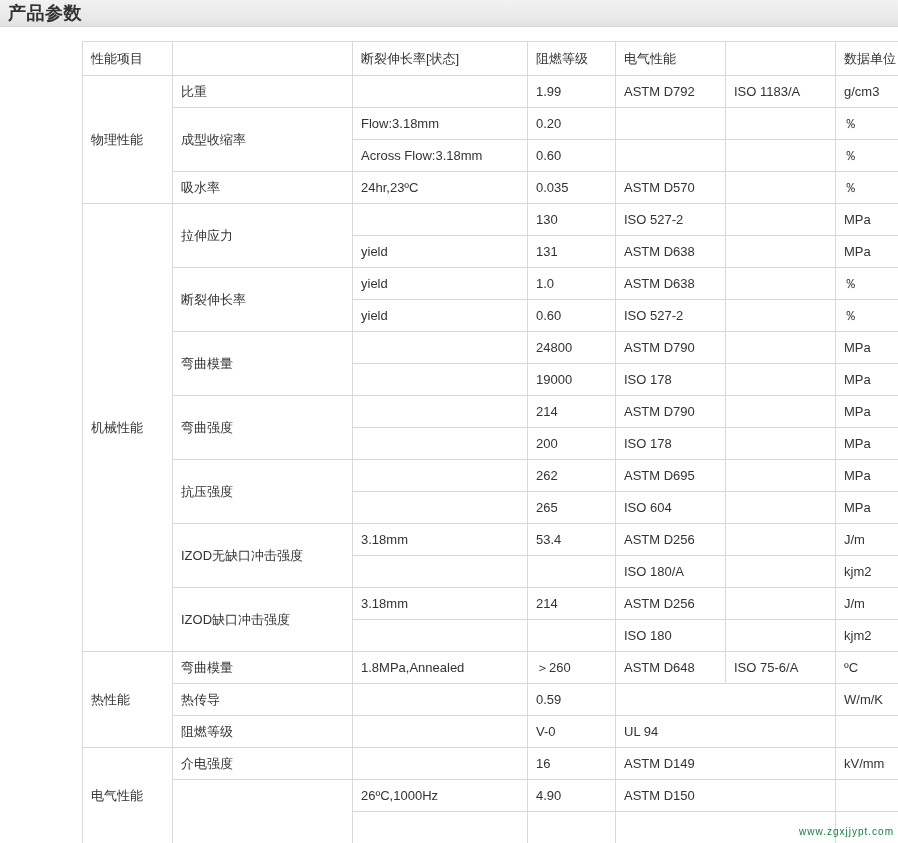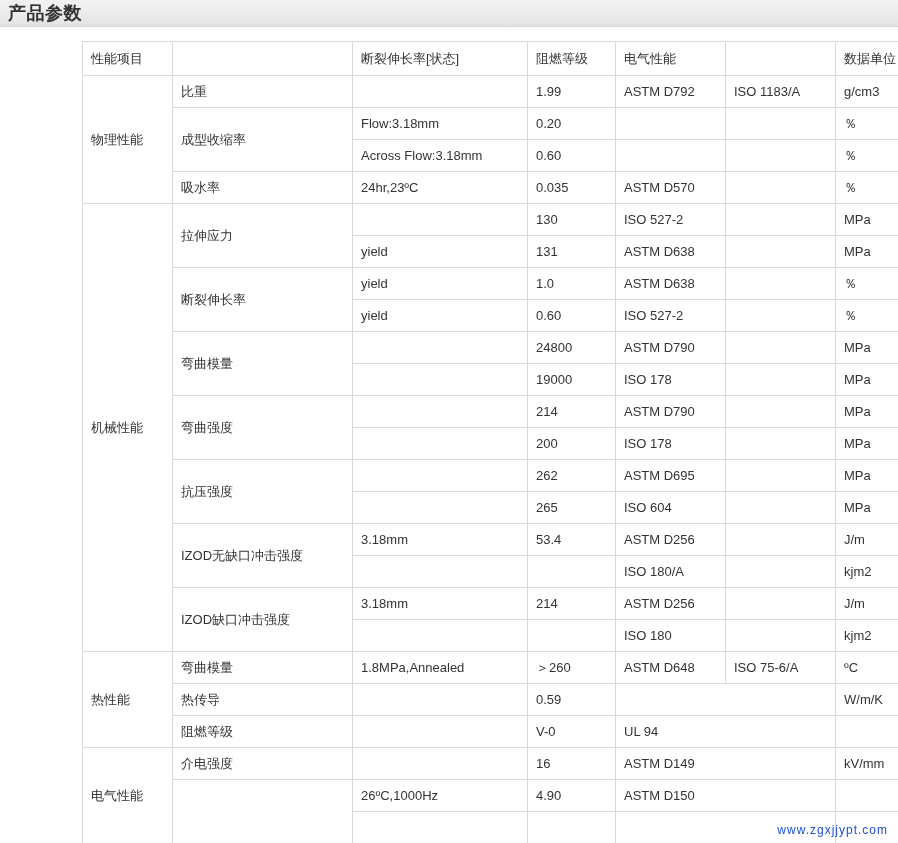--- a/index.html
+++ b/index.html
@@ -86,24 +86,24 @@
   }
   .col-cat    { width: 90px; }
   .col-prop   { width: 180px; }
   .col-cond   { width: 175px; }
   .col-val    { width: 88px; }
   .col-method { width: 110px; }
   .col-method2{ width: 110px; }
   .col-unit   { width: 83px; }
   .watermark {
     position: absolute;
-    right: 10px;
+    right: 4px;
     bottom: 6px;
-    font-size: 12px;
-    color: #1d4ed8;
+    font-size: 10px;
+    color: #15803d;
     letter-spacing: 1px;
     font-family: "Liberation Sans", sans-serif;
     pointer-events: none;
   }
   .faded {
     color: #8d8d8d;
   }
 </style>
 </head>
 <body>

